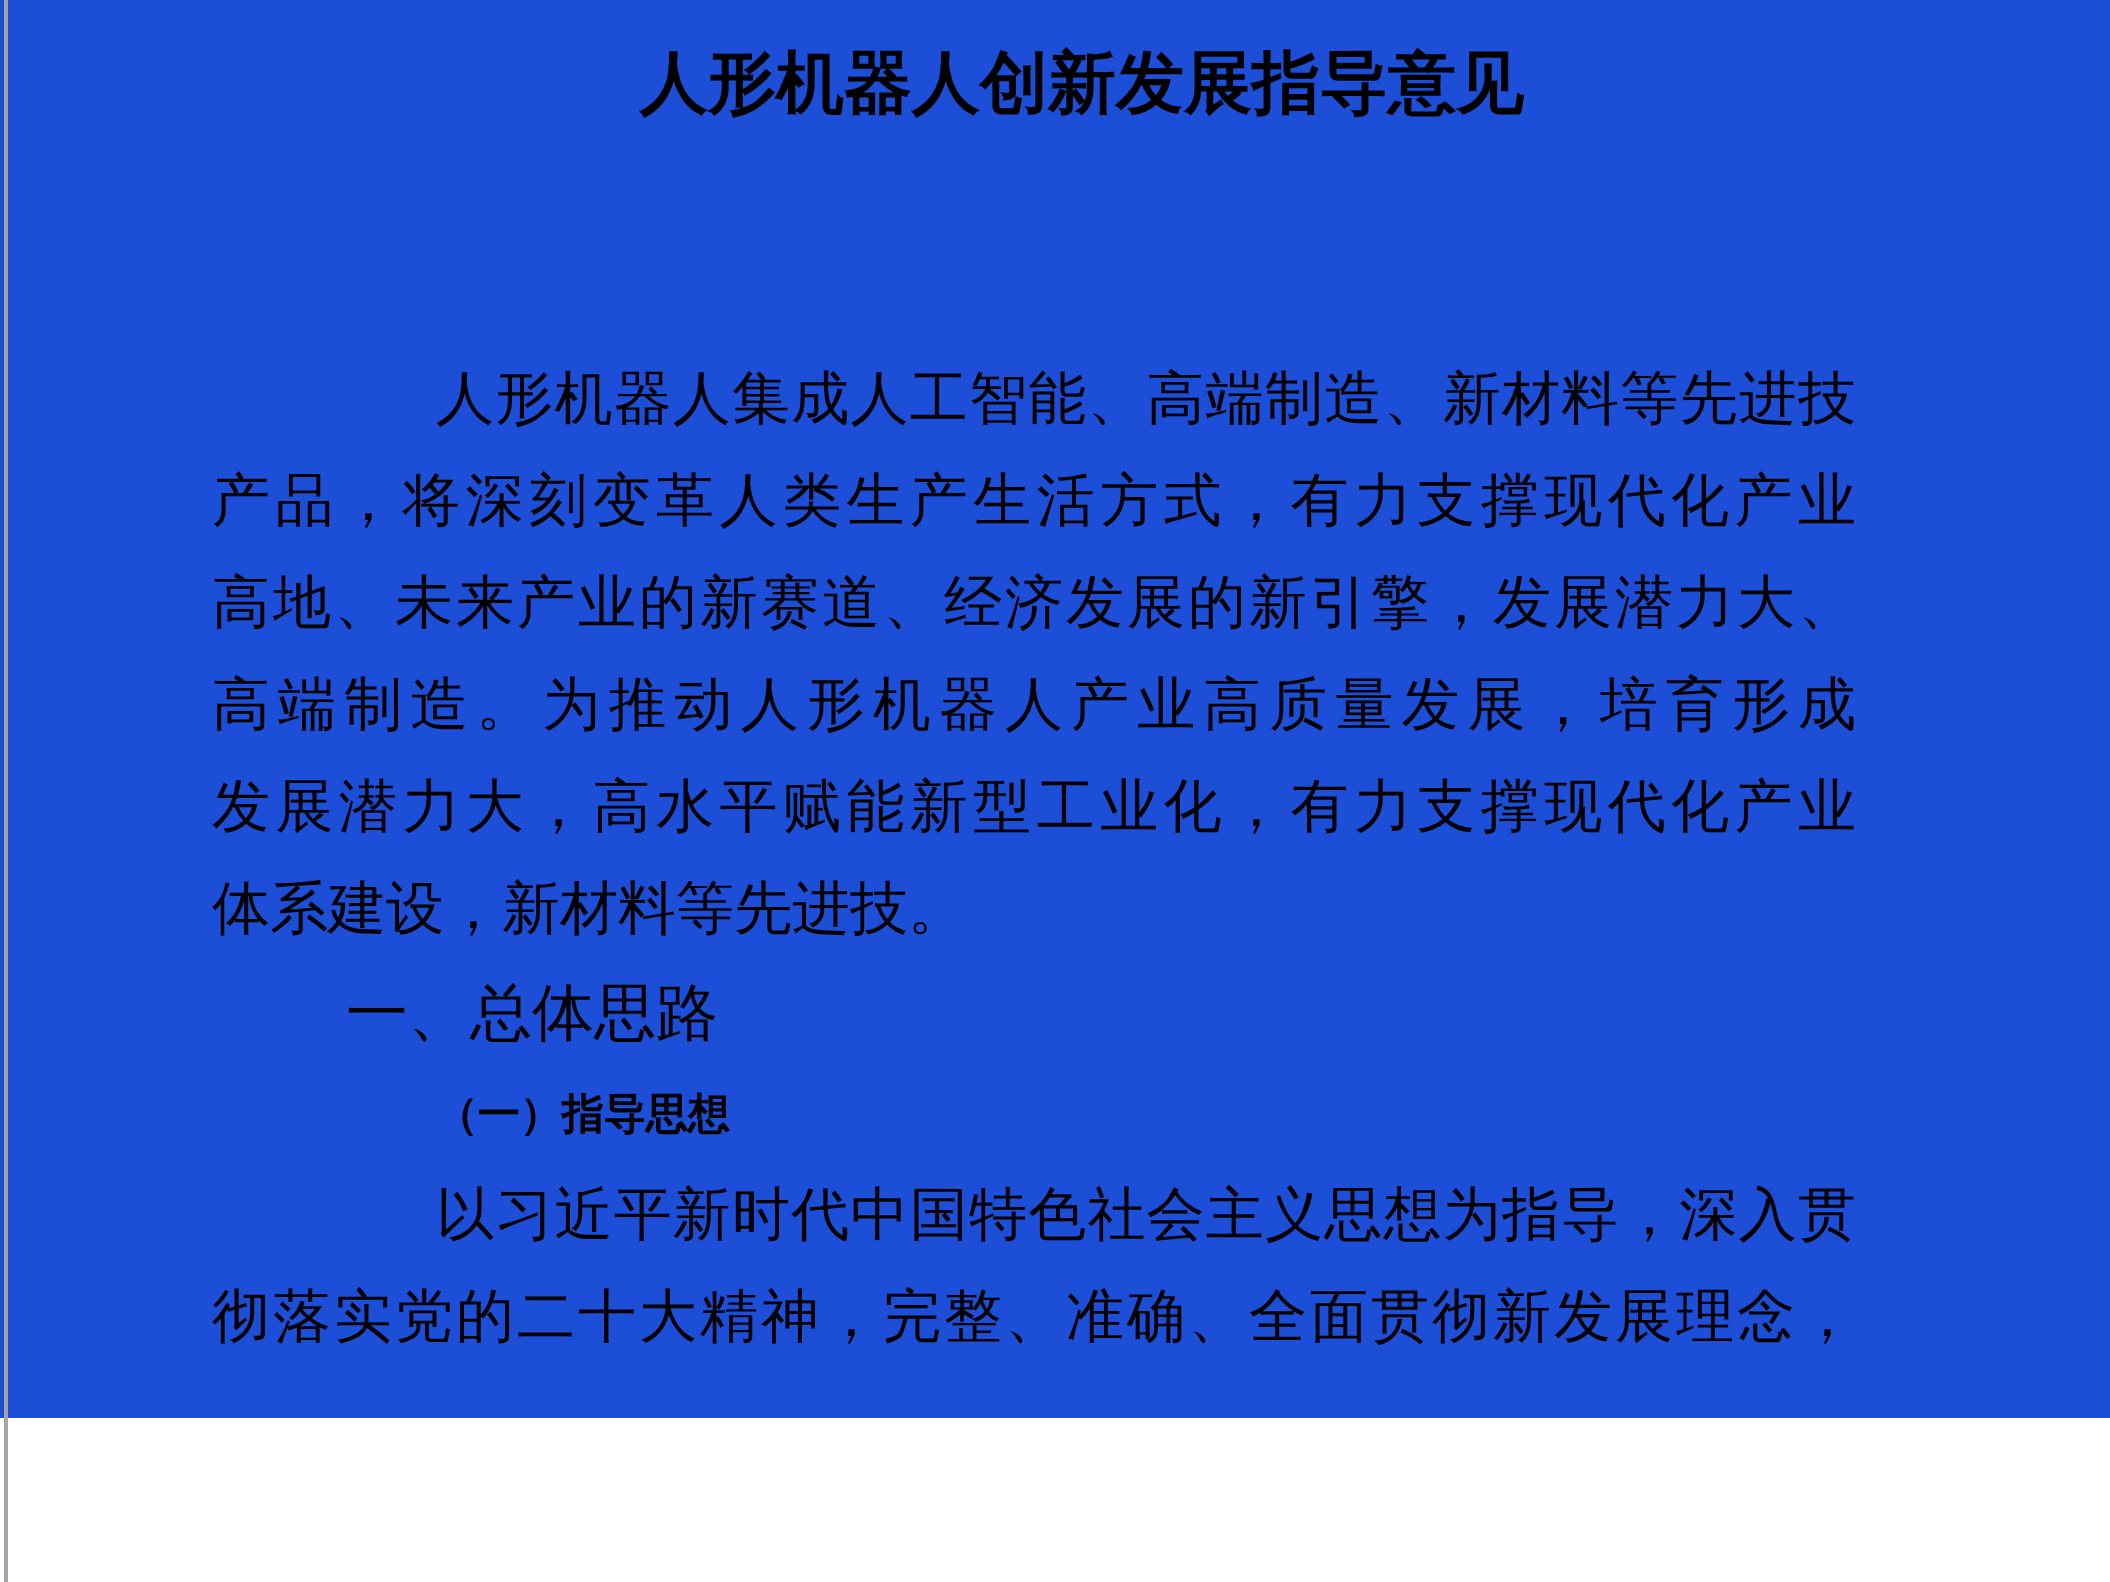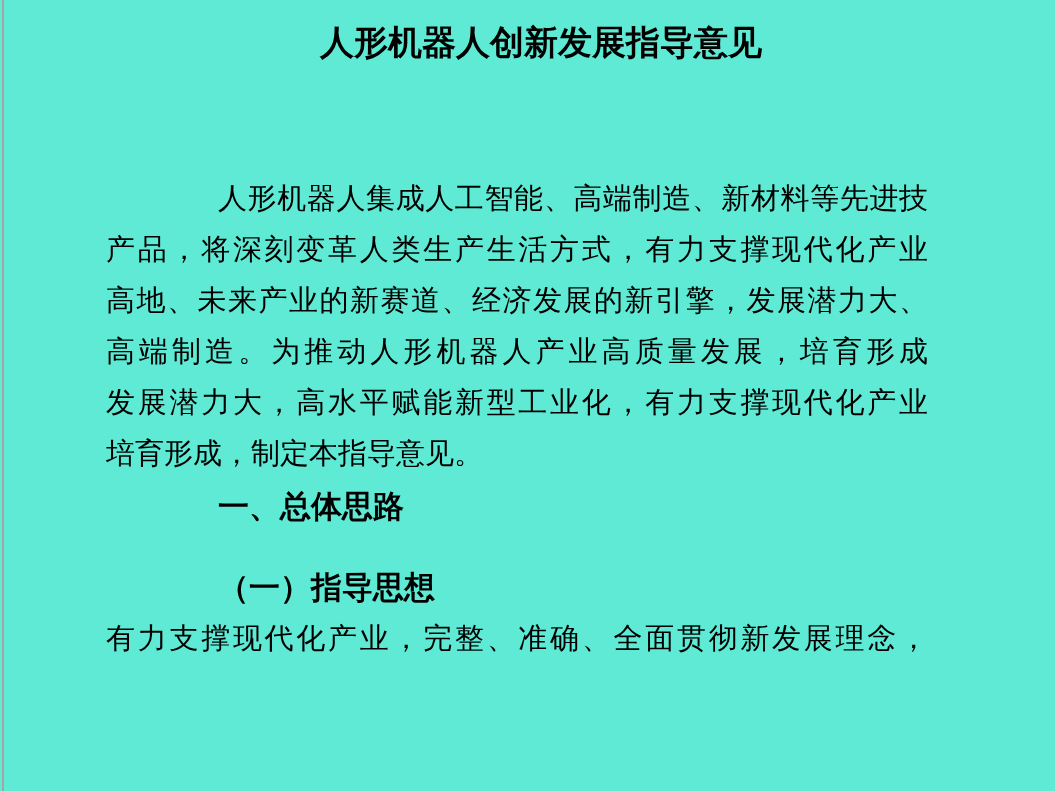--- a/index.html
+++ b/index.html
@@ -8,22 +8,22 @@
     width: 1055px;
     height: 791px;
     overflow: hidden;
     background: #ffffff;
     font-family: "Liberation Serif", "DejaVu Serif", serif;
     color: #000000;
   }
   .document-page {
     position: relative;
     width: 1055px;
-    height: 791px;
-    background: #5eead4;
+    height: 709px;
+    background: #1d4ed8;
   }
   .page-edge-line {
     position: absolute;
     left: 2px;
     top: 0;
     width: 2px;
     height: 791px;
     background: #a5a5a5;
   }
   .content-column {
@@ -45,65 +45,65 @@
   }
   .paragraph-block { margin: 0; padding: 0; }
   .para-1 { margin-top: 107px; }
   .text-line {
     height: 51px;
     line-height: 51px;
     font-size: 29px;
     white-space: nowrap;
     text-align: justify;
     text-align-last: justify;
-    font-family: Liberation Mono, monospace;
+    font-family: Liberation Serif, serif;
   }
   .text-line.first-line { text-indent: 112px; }
   .text-line.no-flush { text-align-last: left; }
   .heading-level-1 {
     height: 51px;
     line-height: 51px;
-    margin-left: 112px;
+    margin-left: 67px;
     font-size: 31px;
-    font-weight: bold;
+    font-weight: normal;
     white-space: nowrap;
     font-family: "Liberation Sans", "DejaVu Sans", sans-serif;
   }
   .heading-level-2 {
     height: 51px;
     line-height: 51px;
     margin-left: 112px;
-    font-size: 31px;
+    font-size: 21px;
     font-weight: bold;
     white-space: nowrap;
-    font-family: Liberation Mono, monospace;
-    margin-top: 32px;
+    font-family: Liberation Serif, serif;
   }
 </style>
 </head>
 <body>
 
 <div class="document-page">
   <div class="page-edge-line"></div>
 
   <div class="content-column">
 
     <div class="doc-title">人形机器人创新发展指导意见</div>
 
     <div class="paragraph-block para-1">
         <div class="text-line first-line">人形机器人集成人工智能、高端制造、新材料等先进技</div>
         <div class="text-line">产品，将深刻变革人类生产生活方式，有力支撑现代化产业</div>
         <div class="text-line">高地、未来产业的新赛道、经济发展的新引擎，发展潜力大、</div>
         <div class="text-line">高端制造。为推动人形机器人产业高质量发展，培育形成</div>
         <div class="text-line">发展潜力大，高水平赋能新型工业化，有力支撑现代化产业</div>
-        <div class="text-line no-flush">培育形成，制定本指导意见。</div>
+        <div class="text-line no-flush">体系建设，新材料等先进技。</div>
       </div>
 
     <div class="heading-level-1">一、总体思路</div>
 
     <div class="heading-level-2">（一）指导思想</div>
 
     <div class="paragraph-block">
-        <div class="text-line">有力支撑现代化产业，完整、准确、全面贯彻新发展理念，</div>
+        <div class="text-line first-line">以习近平新时代中国特色社会主义思想为指导，深入贯</div>
+        <div class="text-line">彻落实党的二十大精神，完整、准确、全面贯彻新发展理念，</div>
       </div>
 
   </div>
 </div>
 
 </body></html>

